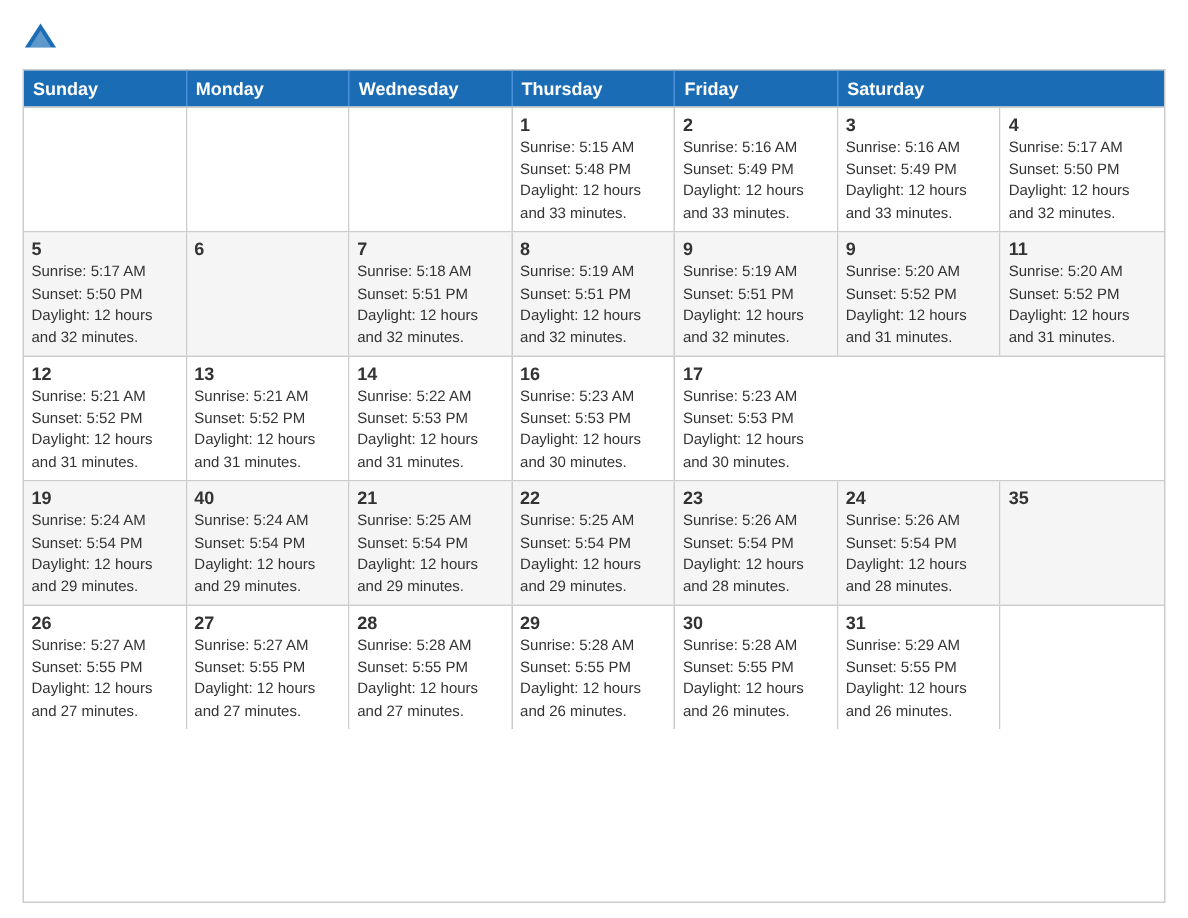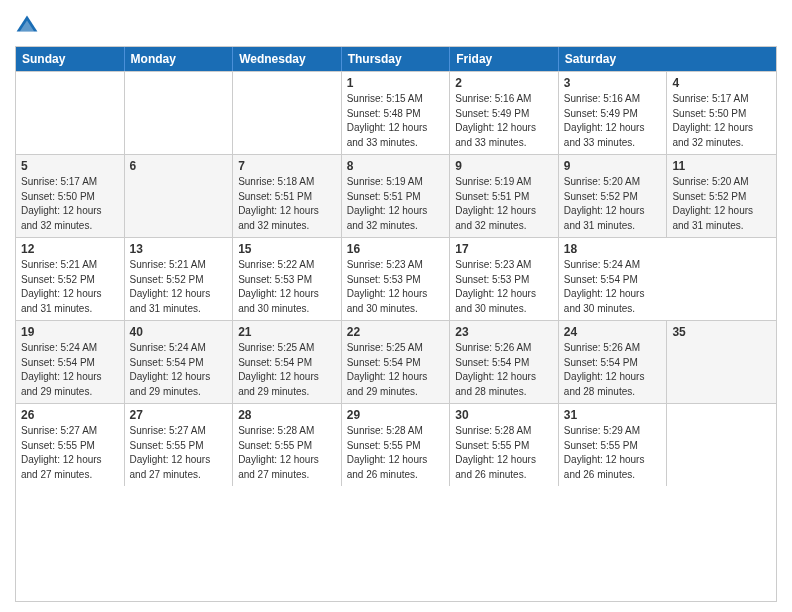--- a/index.html
+++ b/index.html
@@ -236,44 +236,37 @@
 and 31 minutes.</div>
           </div>
           <div class="cal-cell">
             <span class="day-num">13</span>
             <div class="day-info">Sunrise: 5:21 AM
 Sunset: 5:52 PM
 Daylight: 12 hours
 and 31 minutes.</div>
           </div>
           <div class="cal-cell">
-            <span class="day-num">15</span>
+            <span class="day-num">14</span>
             <div class="day-info">Sunrise: 5:22 AM
 Sunset: 5:53 PM
 Daylight: 12 hours
-and 30 minutes.</div>
+and 31 minutes.</div>
           </div>
           <div class="cal-cell">
             <span class="day-num">16</span>
             <div class="day-info">Sunrise: 5:23 AM
 Sunset: 5:53 PM
 Daylight: 12 hours
 and 30 minutes.</div>
           </div>
           <div class="cal-cell">
             <span class="day-num">17</span>
             <div class="day-info">Sunrise: 5:23 AM
 Sunset: 5:53 PM
-Daylight: 12 hours
-and 30 minutes.</div>
-          </div>
-          <div class="cal-cell">
-            <span class="day-num">18</span>
-            <div class="day-info">Sunrise: 5:24 AM
-Sunset: 5:54 PM
 Daylight: 12 hours
 and 30 minutes.</div>
           </div>
         </div>
         <div class="cal-row">
           <div class="cal-cell">
             <span class="day-num">19</span>
             <div class="day-info">Sunrise: 5:24 AM
 Sunset: 5:54 PM
 Daylight: 12 hours

